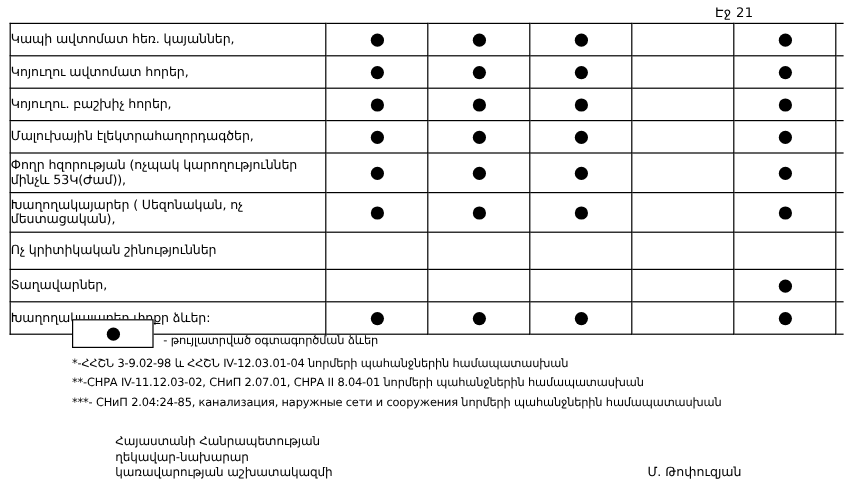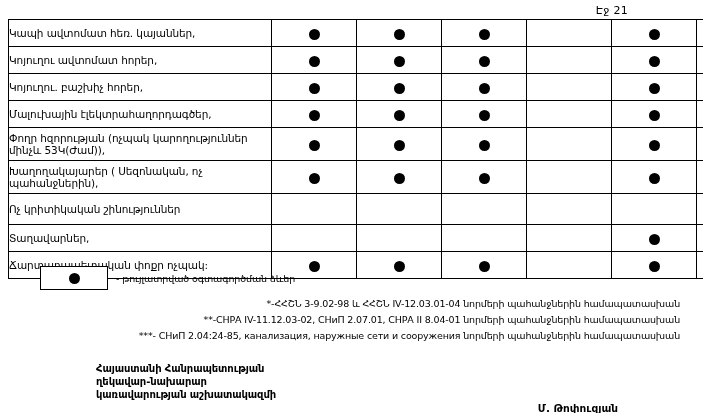--- a/index.html
+++ b/index.html
@@ -67,24 +67,24 @@
     height: 11px;
     border-radius: 50%;
     background: #000;
     vertical-align: middle;
   }
   tr.tall td { height: 30px; }
   tr.two-line td { height: 32px; }
   
   .legend {
     position: absolute;
-    left: 40px;
+    left: 60px;
     top: 266px;
     display: flex;
-    align-items: center;
+    align-items: flex-end;
   }
   .legend-box {
     width: 66px;
     height: 22px;
     border: 1.5px solid #000;
     display: flex;
     align-items: center;
     justify-content: center;
     background: #fff;
   }
@@ -93,47 +93,45 @@
     font-family: "DejaVu Sans", sans-serif;
     font-size: 9.5px;
     letter-spacing: -0.1px;
   }
   
   .footnotes {
     position: absolute;
     left: 60px;
     top: 296px;
     width: 620px;
-    text-align: right;
   }
   .footnote {
     font-family: "DejaVu Sans", sans-serif;
     font-size: 9.5px;
     line-height: 16px;
     letter-spacing: -0.15px;
     white-space: nowrap;
   }
   
   .signature {
     position: absolute;
     left: 96px;
     top: 362px;
     width: 560px;
-    font-weight: bold;
   }
   .sig-line {
     font-family: "DejaVu Sans", sans-serif;
     font-size: 10px;
     line-height: 13px;
     letter-spacing: -0.1px;
   }
   .sig-name {
     position: absolute;
     right: 38px;
-    top: 40px;
+    top: 26px;
     font-family: "DejaVu Sans", sans-serif;
     font-size: 10.5px;
   }
 </style>
 </head>
 <body>
 
 <div class="page">
 
   <div class="page-number">Էջ 21</div>
@@ -186,21 +184,21 @@
           <td class="label">Փողր հզորության (ոչպակ կարողություններ մինչև 53Կ(Ժամ)),</td>
           <td class="cell"><span class="dot"></span></td>
           <td class="cell"><span class="dot"></span></td>
           <td class="cell"><span class="dot"></span></td>
           <td class="cell"></td>
           <td class="cell"><span class="dot"></span></td>
           <td class="cell"></td>
         </tr>
 
         <tr class="two-line">
-          <td class="label">Խաղողակայարեր ( Սեզոնական, ոչ պահանջներին),</td>
+          <td class="label">Խաղողակայարեր ( Սեզոնական, ոչ մեստացական),</td>
           <td class="cell"><span class="dot"></span></td>
           <td class="cell"><span class="dot"></span></td>
           <td class="cell"><span class="dot"></span></td>
           <td class="cell"></td>
           <td class="cell"><span class="dot"></span></td>
           <td class="cell"></td>
         </tr>
 
         <tr class="tall">
           <td class="label">Ոչ կրիտիկական շինություններ</td>
@@ -216,21 +214,21 @@
           <td class="label">Տաղավարներ,</td>
           <td class="cell"></td>
           <td class="cell"></td>
           <td class="cell"></td>
           <td class="cell"></td>
           <td class="cell"><span class="dot"></span></td>
           <td class="cell"></td>
         </tr>
 
         <tr>
-          <td class="label">Ճարտարապետական փոքր  ոչպակ:</td>
+          <td class="label">Խաղողակայարեր փոքր  ձևեր:</td>
           <td class="cell"><span class="dot"></span></td>
           <td class="cell"><span class="dot"></span></td>
           <td class="cell"><span class="dot"></span></td>
           <td class="cell"></td>
           <td class="cell"><span class="dot"></span></td>
           <td class="cell"></td>
         </tr>
 
       </tbody>
     </table>

